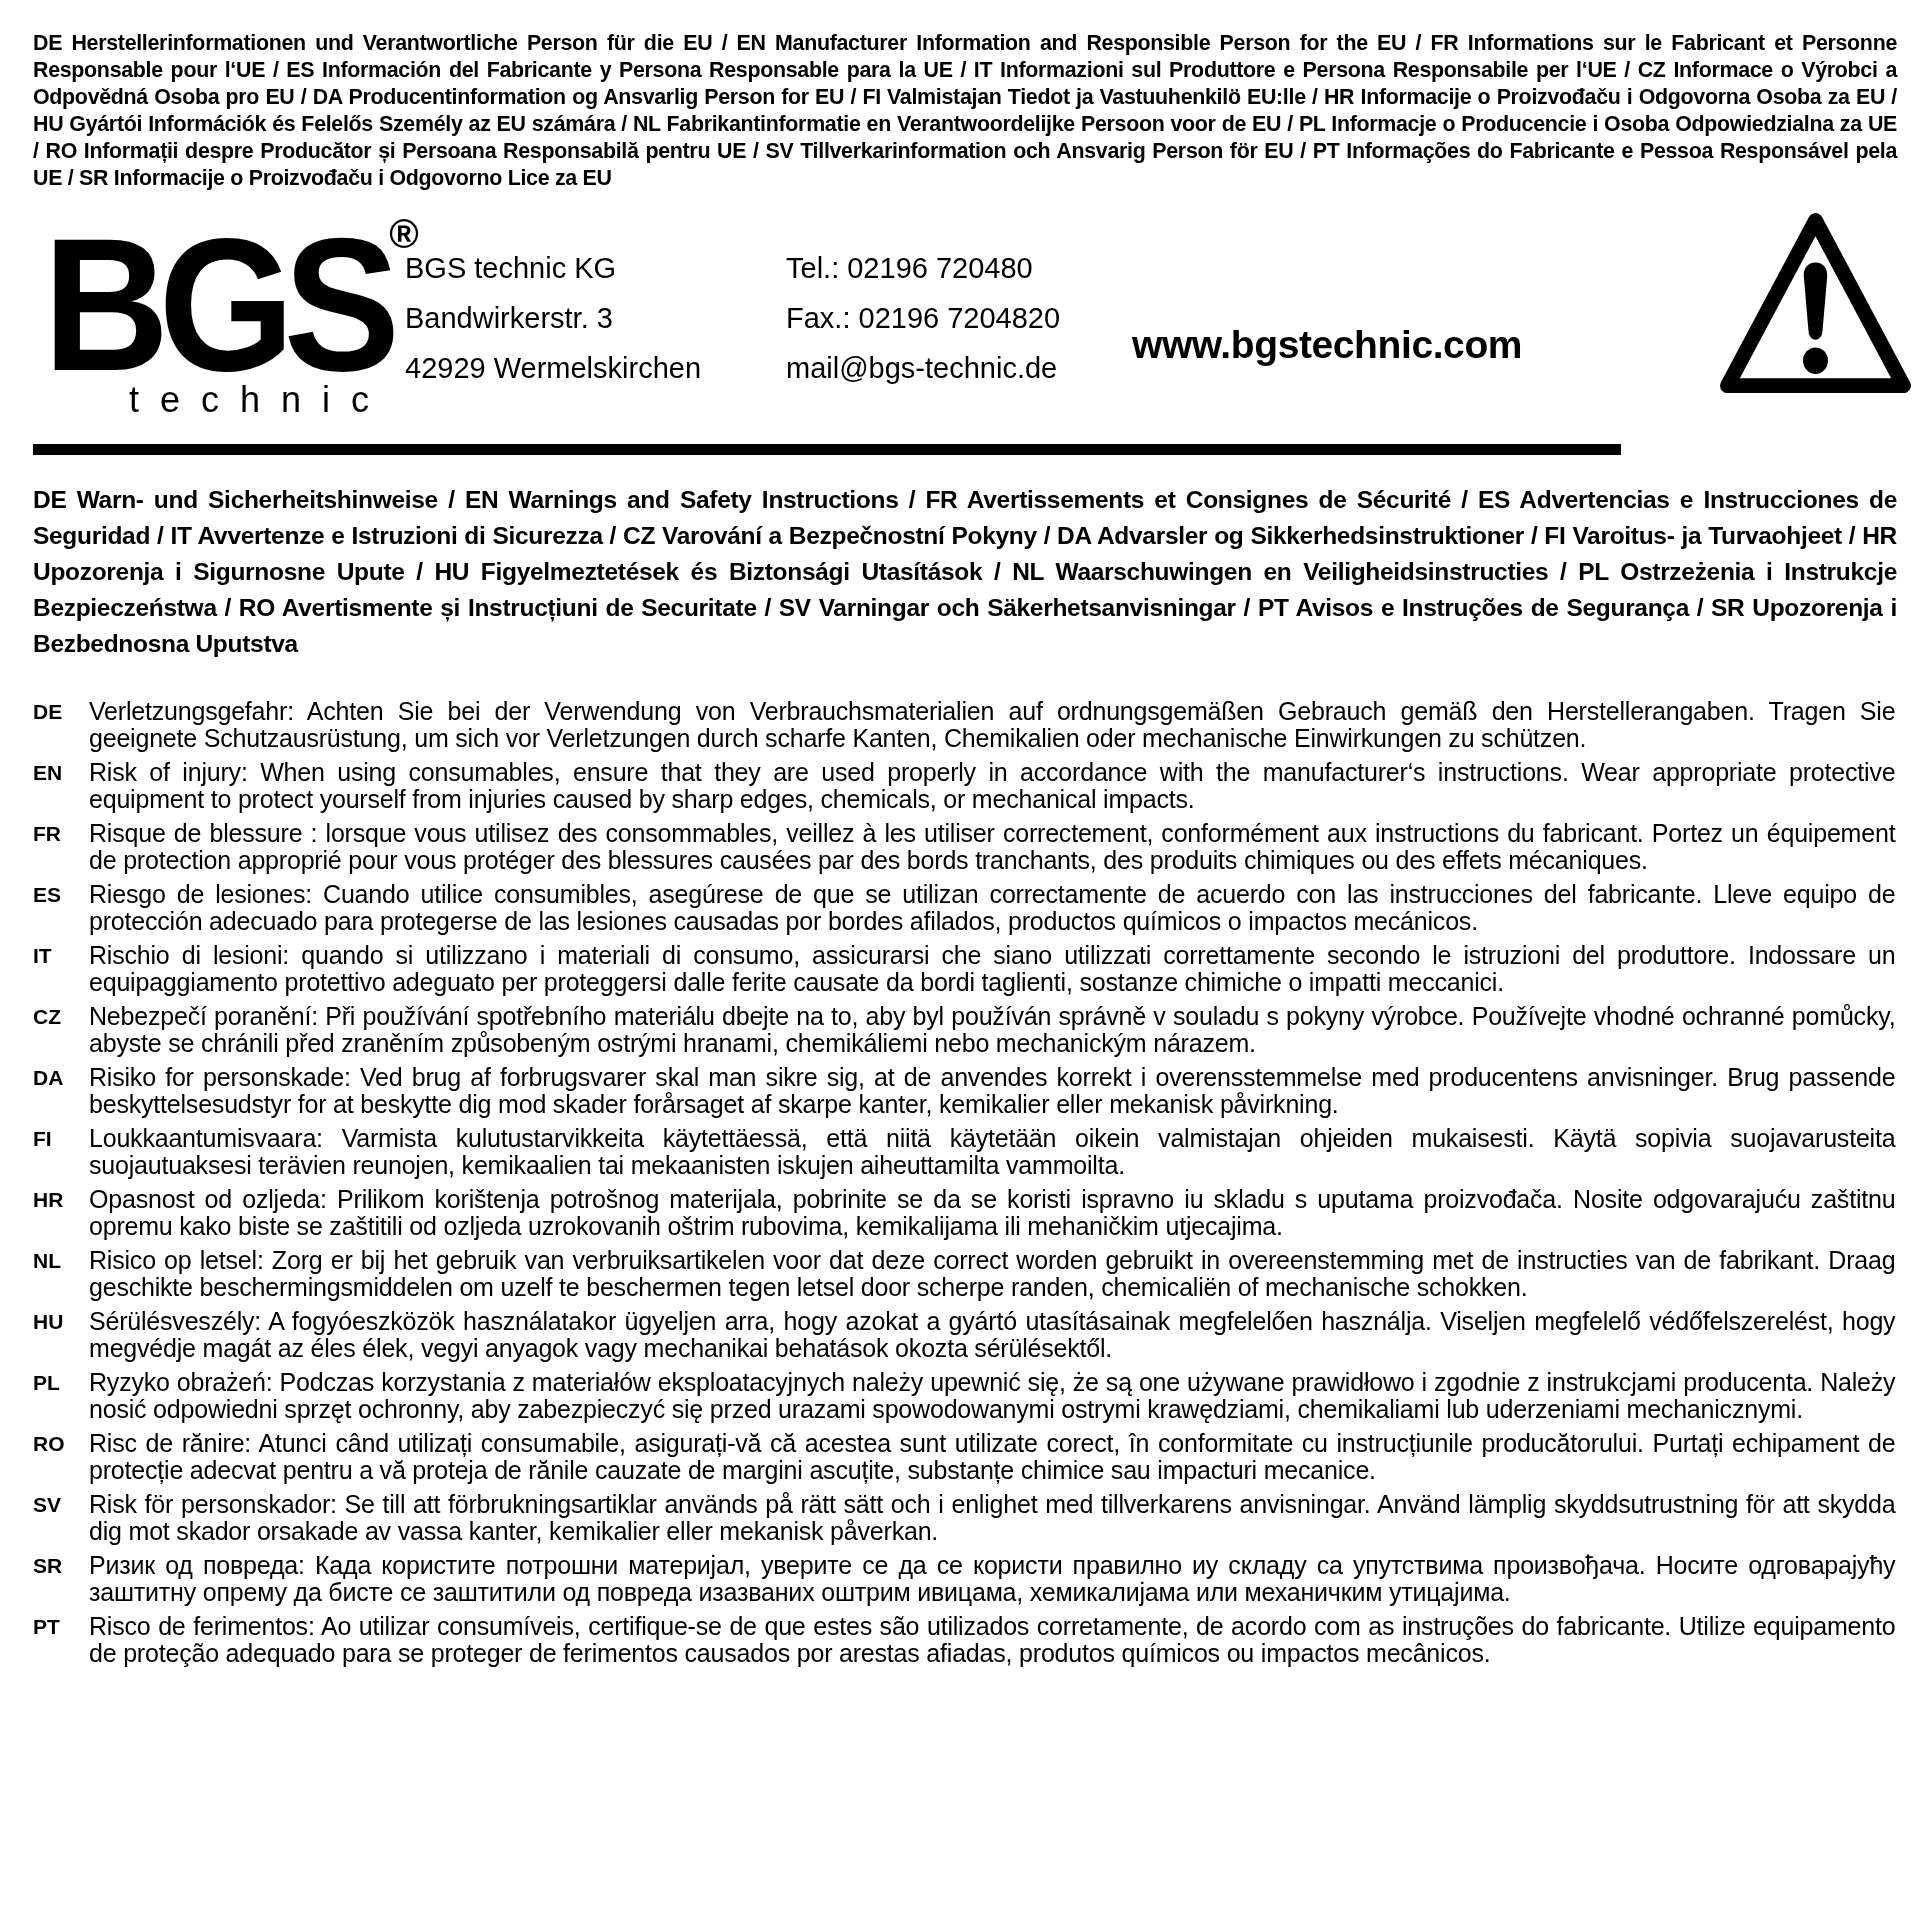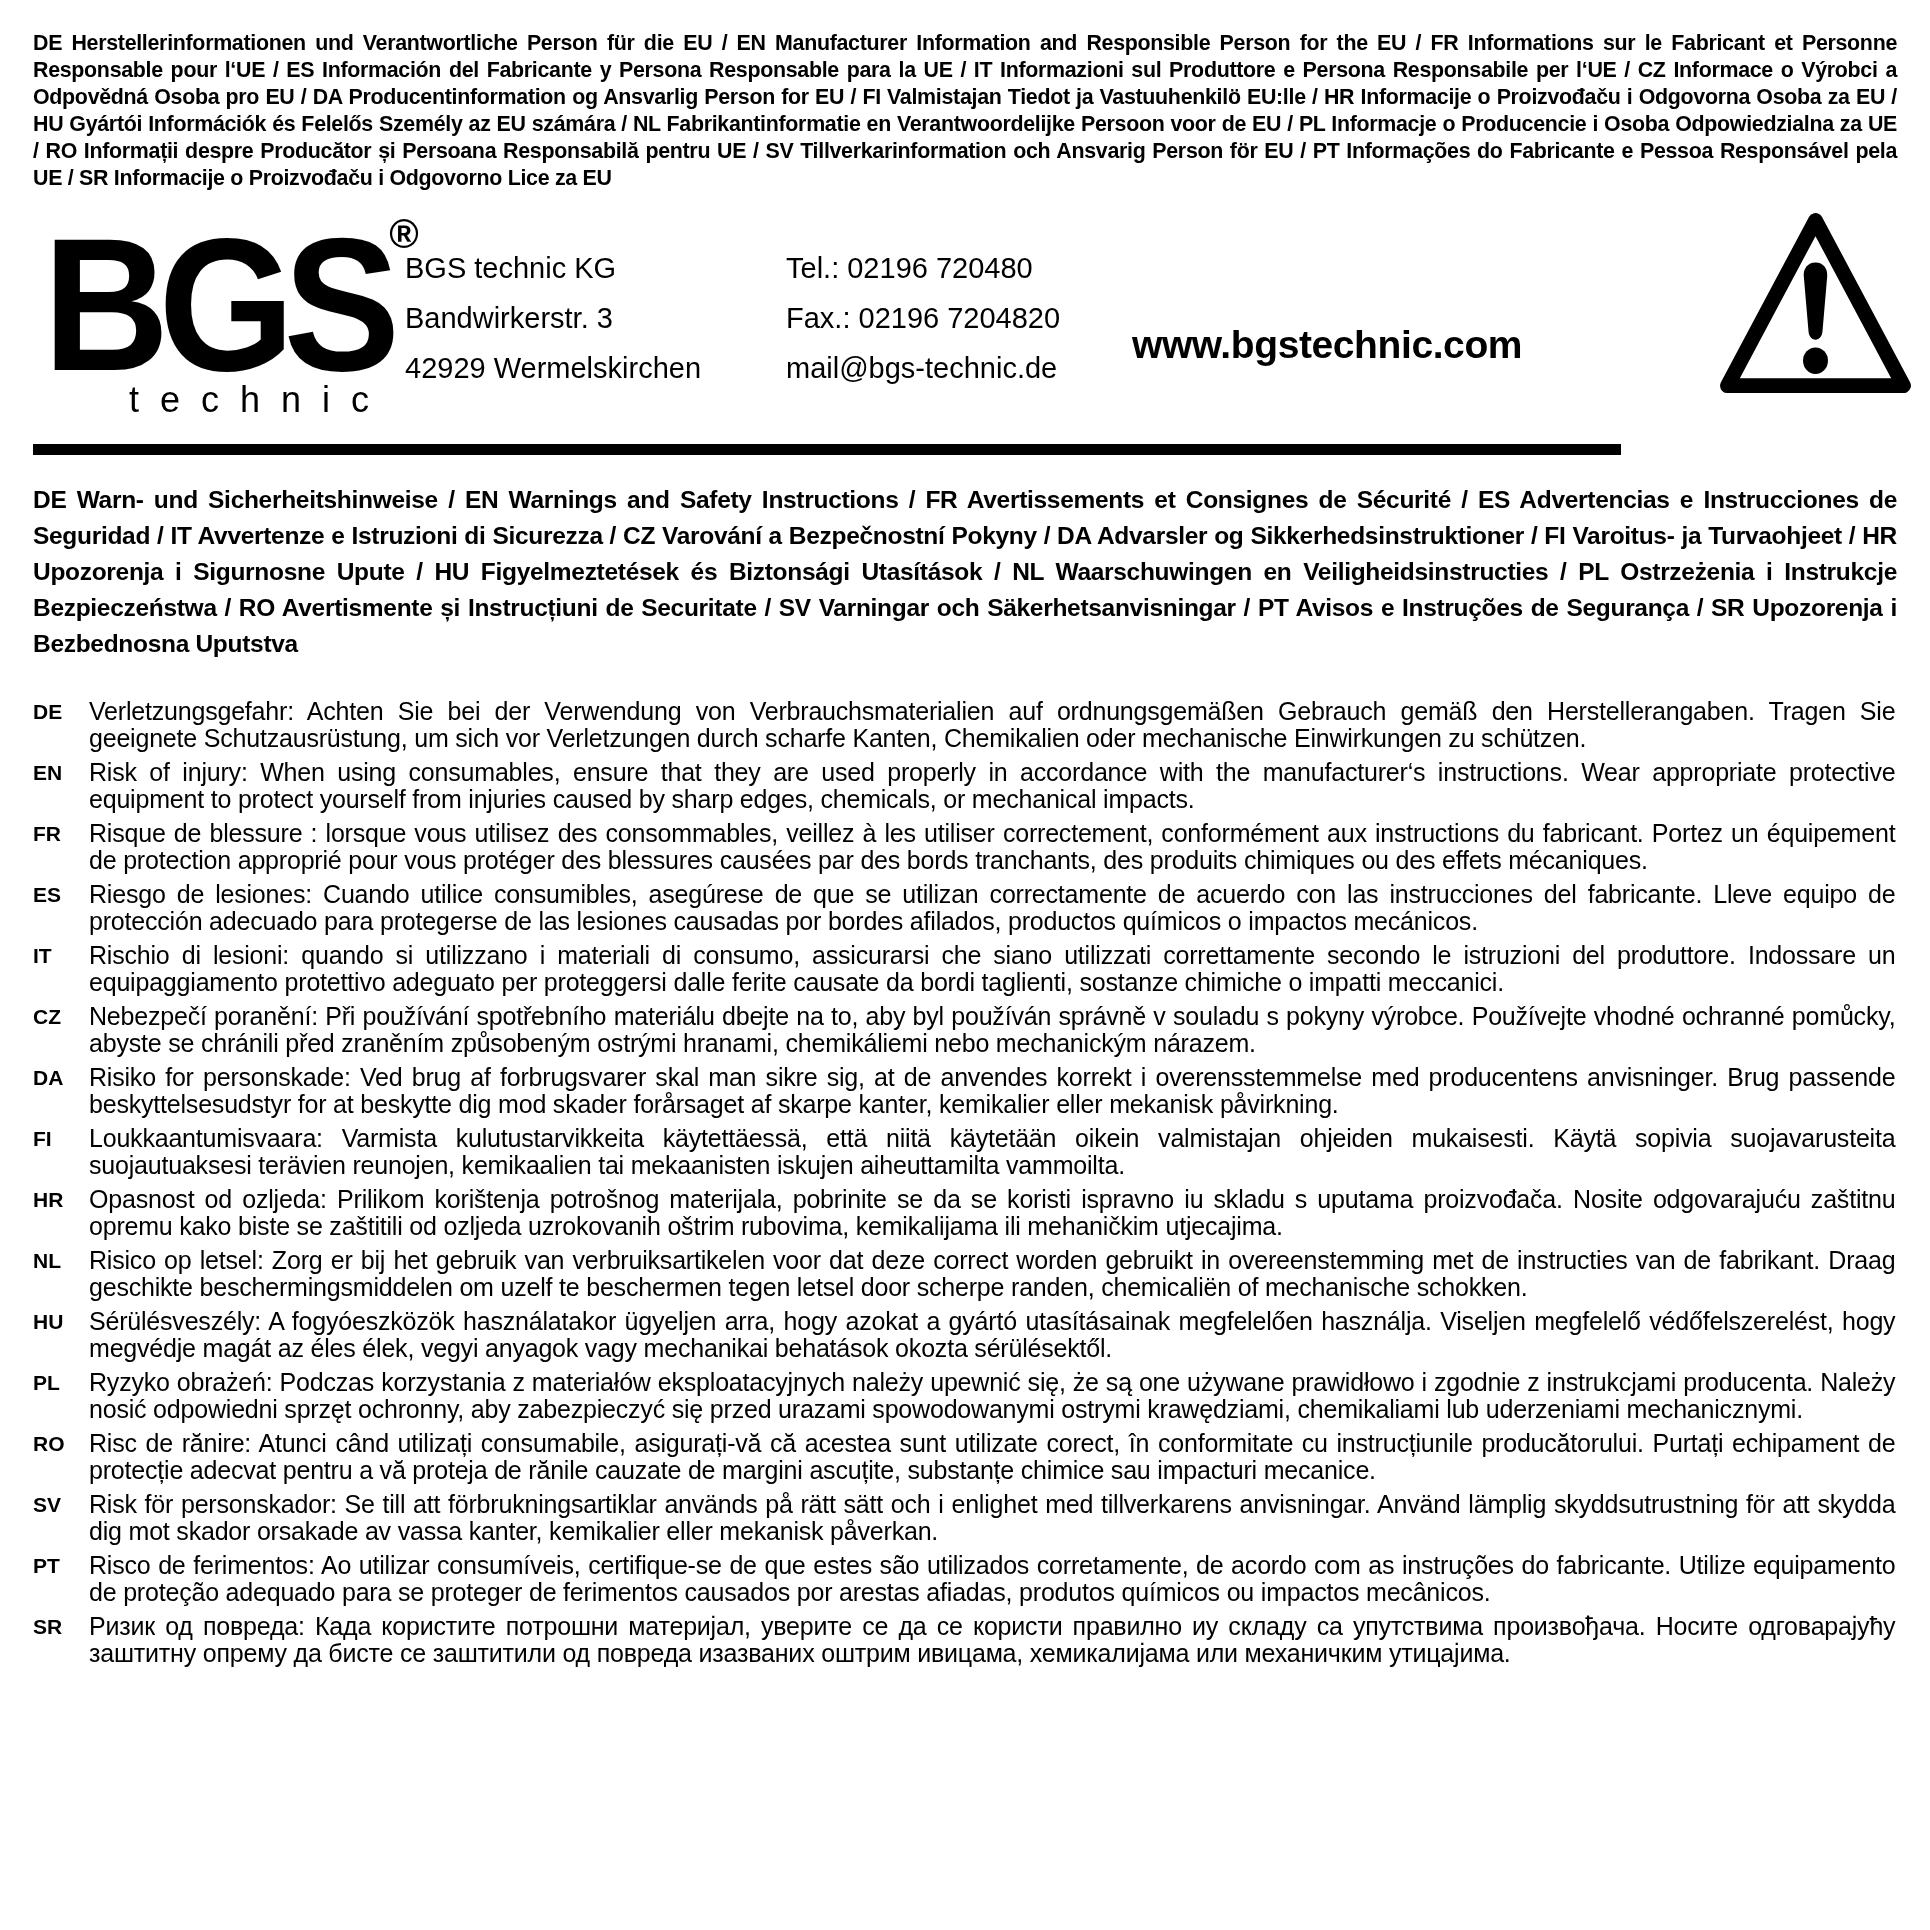--- a/index.html
+++ b/index.html
@@ -183,23 +183,23 @@
     </div>
     <div class="warning-item">
       <div class="warning-code">RO</div>
       <div class="warning-text">Risc de rănire: Atunci când utilizați consumabile, asigurați-vă că acestea sunt utilizate corect, în conformitate cu instrucțiunile producătorului. Purtați echipament de protecție adecvat pentru a vă proteja de rănile cauzate de margini ascuțite, substanțe chimice sau impacturi mecanice.</div>
     </div>
     <div class="warning-item">
       <div class="warning-code">SV</div>
       <div class="warning-text">Risk för personskador: Se till att förbrukningsartiklar används på rätt sätt och i enlighet med tillverkarens anvisningar. Använd lämplig skyddsutrustning för att skydda dig mot skador orsakade av vassa kanter, kemikalier eller mekanisk påverkan.</div>
     </div>
     <div class="warning-item">
+      <div class="warning-code">SR</div>
+      <div class="warning-text">Ризик од повреда: Када користите потрошни материјал, уверите се да се користи правилно иу складу са упутствима произвођача. Носите одговарајућу заштитну опрему да бисте се заштитили од повреда изазваних оштрим ивицама, хемикалијама или механичким утицајима.</div>
+    </div>
+    <div class="warning-item">
       <div class="warning-code">PT</div>
       <div class="warning-text">Risco de ferimentos: Ao utilizar consumíveis, certifique-se de que estes são utilizados corretamente, de acordo com as instruções do fabricante. Utilize equipamento de proteção adequado para se proteger de ferimentos causados por arestas afiadas, produtos químicos ou impactos mecânicos.</div>
     </div>
-    <div class="warning-item">
-      <div class="warning-code">SR</div>
-      <div class="warning-text">Ризик од повреда: Када користите потрошни материјал, уверите се да се користи правилно иу складу са упутствима произвођача. Носите одговарајућу заштитну опрему да бисте се заштитили од повреда изазваних оштрим ивицама, хемикалијама или механичким утицајима.</div>
-    </div>
   </div>
 
 </div>
 
 
 </body></html>

